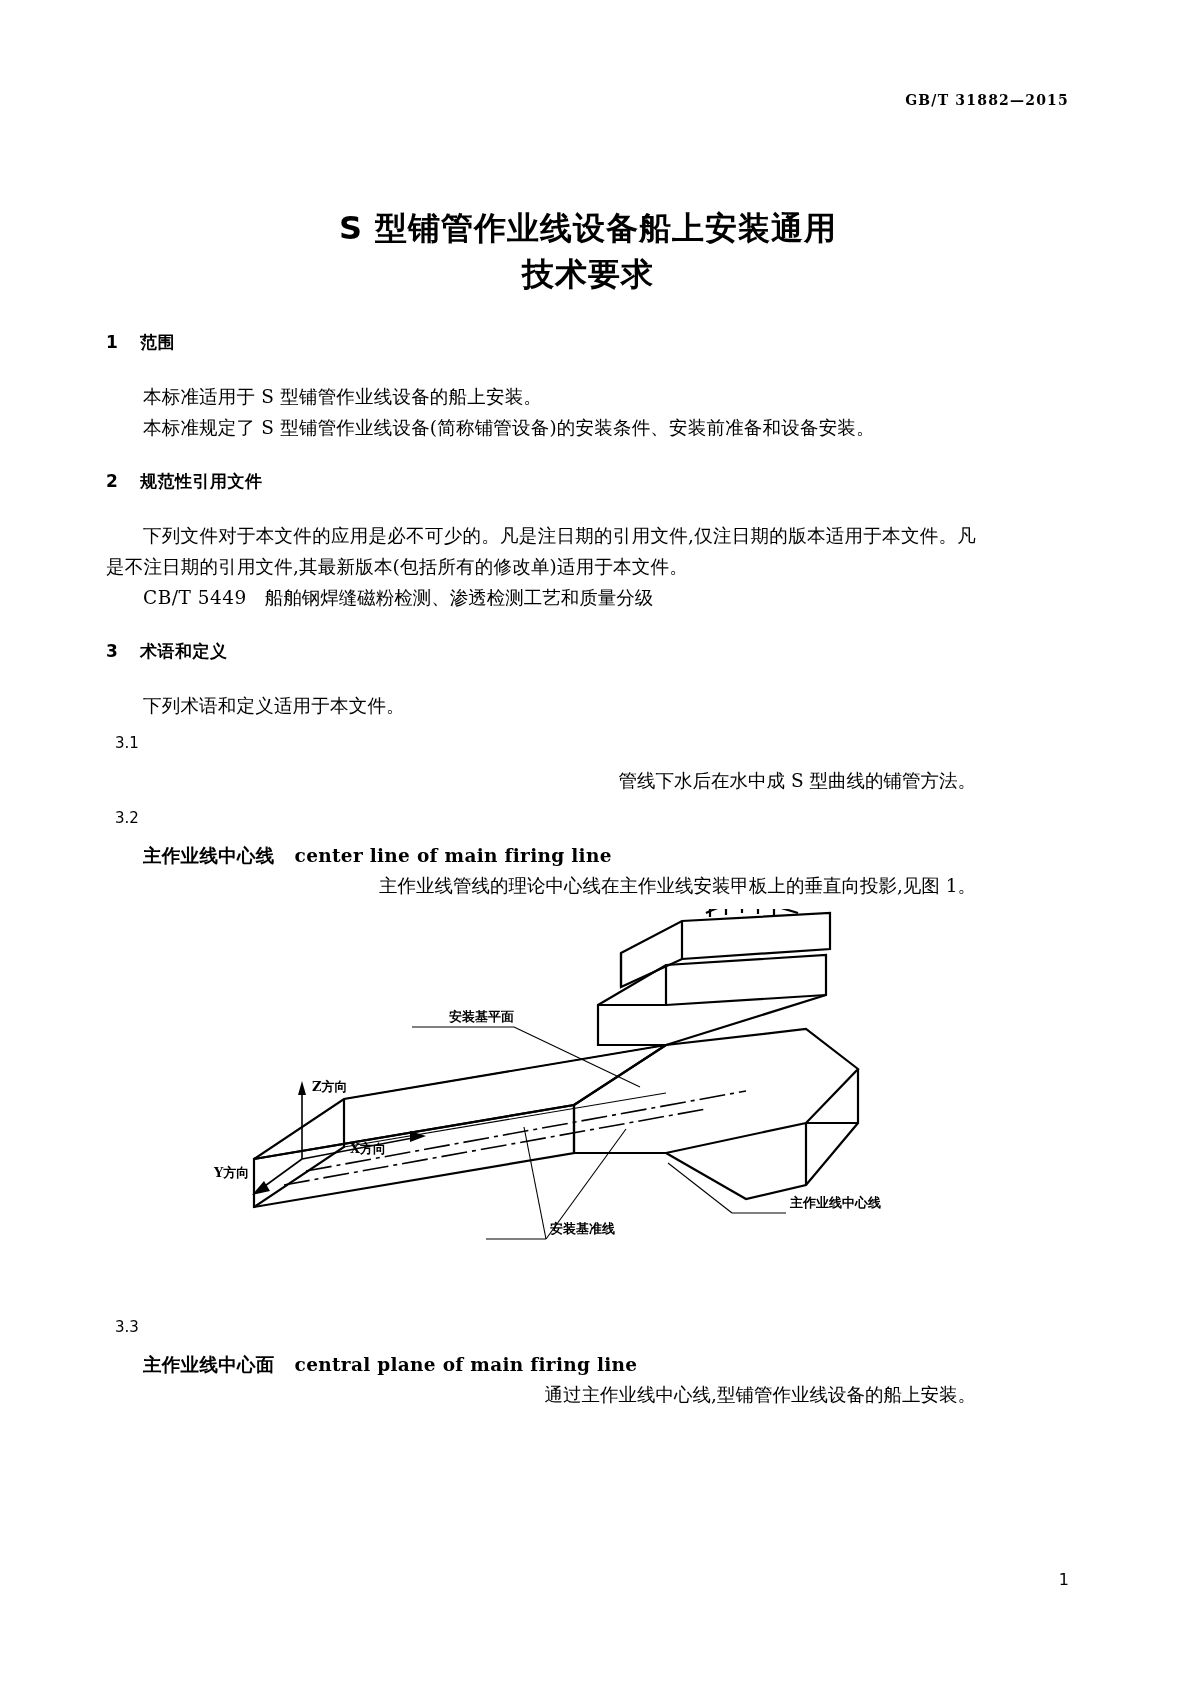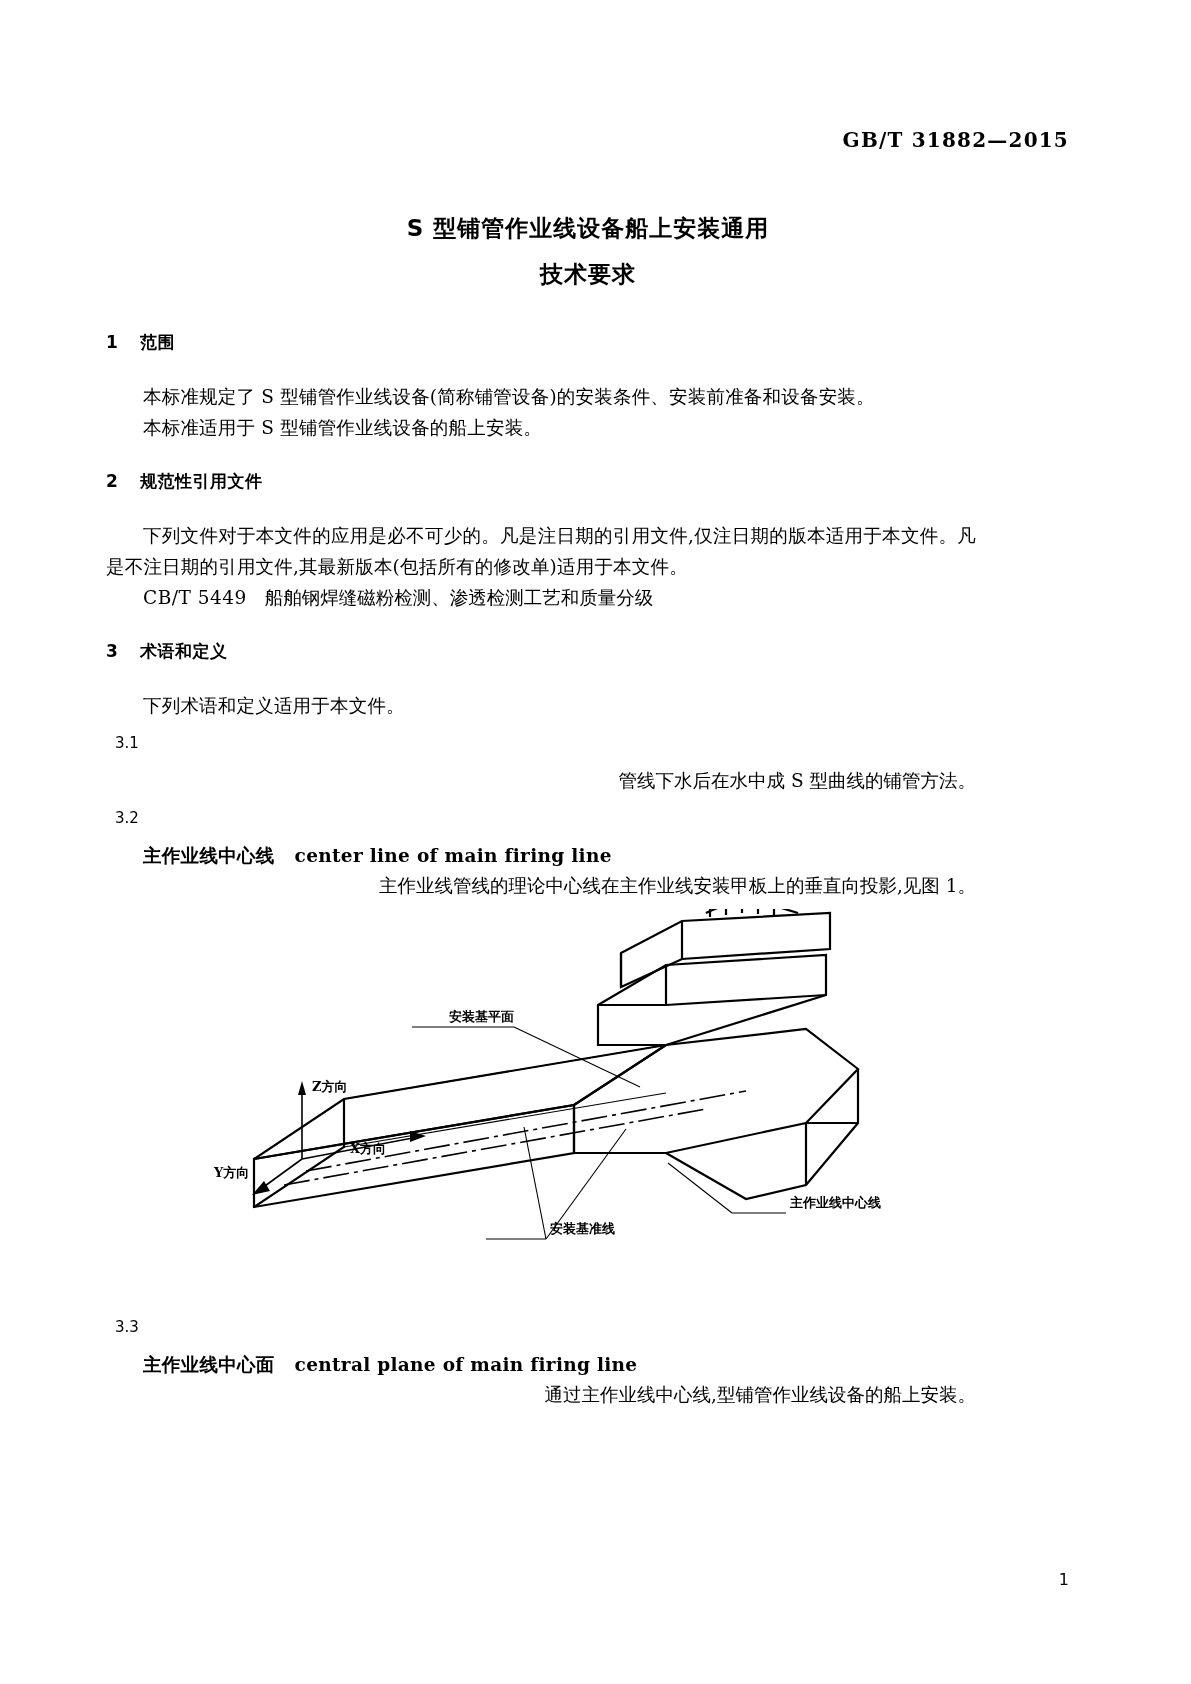--- a/index.html
+++ b/index.html
@@ -16,41 +16,41 @@
   .page {
     position: relative;
     width: 1191px;
     height: 1684px;
     padding: 0;
   }
 
   
   .page-header {
     position: absolute;
-    top: 128px;
+    top: 92px;
     left: 0;
     right: 122px;
     text-align: right;
     font-family: "DejaVu Serif", "Liberation Serif", serif;
     font-weight: bold;
-    font-size: 20px;
+    font-size: 14px;
     letter-spacing: 1.2px;
     padding-left: 44px;
   }
 
   
   .doc-title {
     position: absolute;
     top: 205px;
     left: 0;
     width: 1176px;
     text-align: center;
     font-family: "DejaVu Sans", "Liberation Sans", sans-serif;
     font-weight: bold;
-    font-size: 23px;
+    font-size: 32px;
     line-height: 46px;
     letter-spacing: 1px;
   }
   .doc-title .line2 { display: block; }
 
   
   .content {
     position: absolute;
     top: 330px;
     left: 106px;
@@ -161,22 +161,22 @@
     <span>S 型铺管作业线设备船上安装通用</span>
     <span class="line2">技术要求</span>
   </div>
 
   <div class="content">
 
     <h2 class="clause">
       <span class="num">1</span><span>范围</span>
     </h2>
     <div class="gap-after-head"></div>
+    <p class="para indent">本标准适用于 S 型铺管作业线设备的船上安装。</p>
     <p class="para indent">本标准规定了 S 型铺管作业线设备(简称铺管设备)的安装条件、安装前准备和设备安装。</p>
-    <p class="para indent">本标准适用于 S 型铺管作业线设备的船上安装。</p>
 
     <div class="gap-block"></div>
 
     <h2 class="clause">
       <span class="num">2</span><span>规范性引用文件</span>
     </h2>
     <div class="gap-after-head"></div>
     <p class="para indent">下列文件对于本文件的应用是必不可少的。凡是注日期的引用文件,仅注日期的版本适用于本文件。凡是不注日期的引用文件,其最新版本(包括所有的修改单)适用于本文件。</p>
     <p class="ref-line">
       <span class="code">CB/T 5449</span><span class="sep"></span><span>船舶钢焊缝磁粉检测、渗透检测工艺和质量分级</span>

